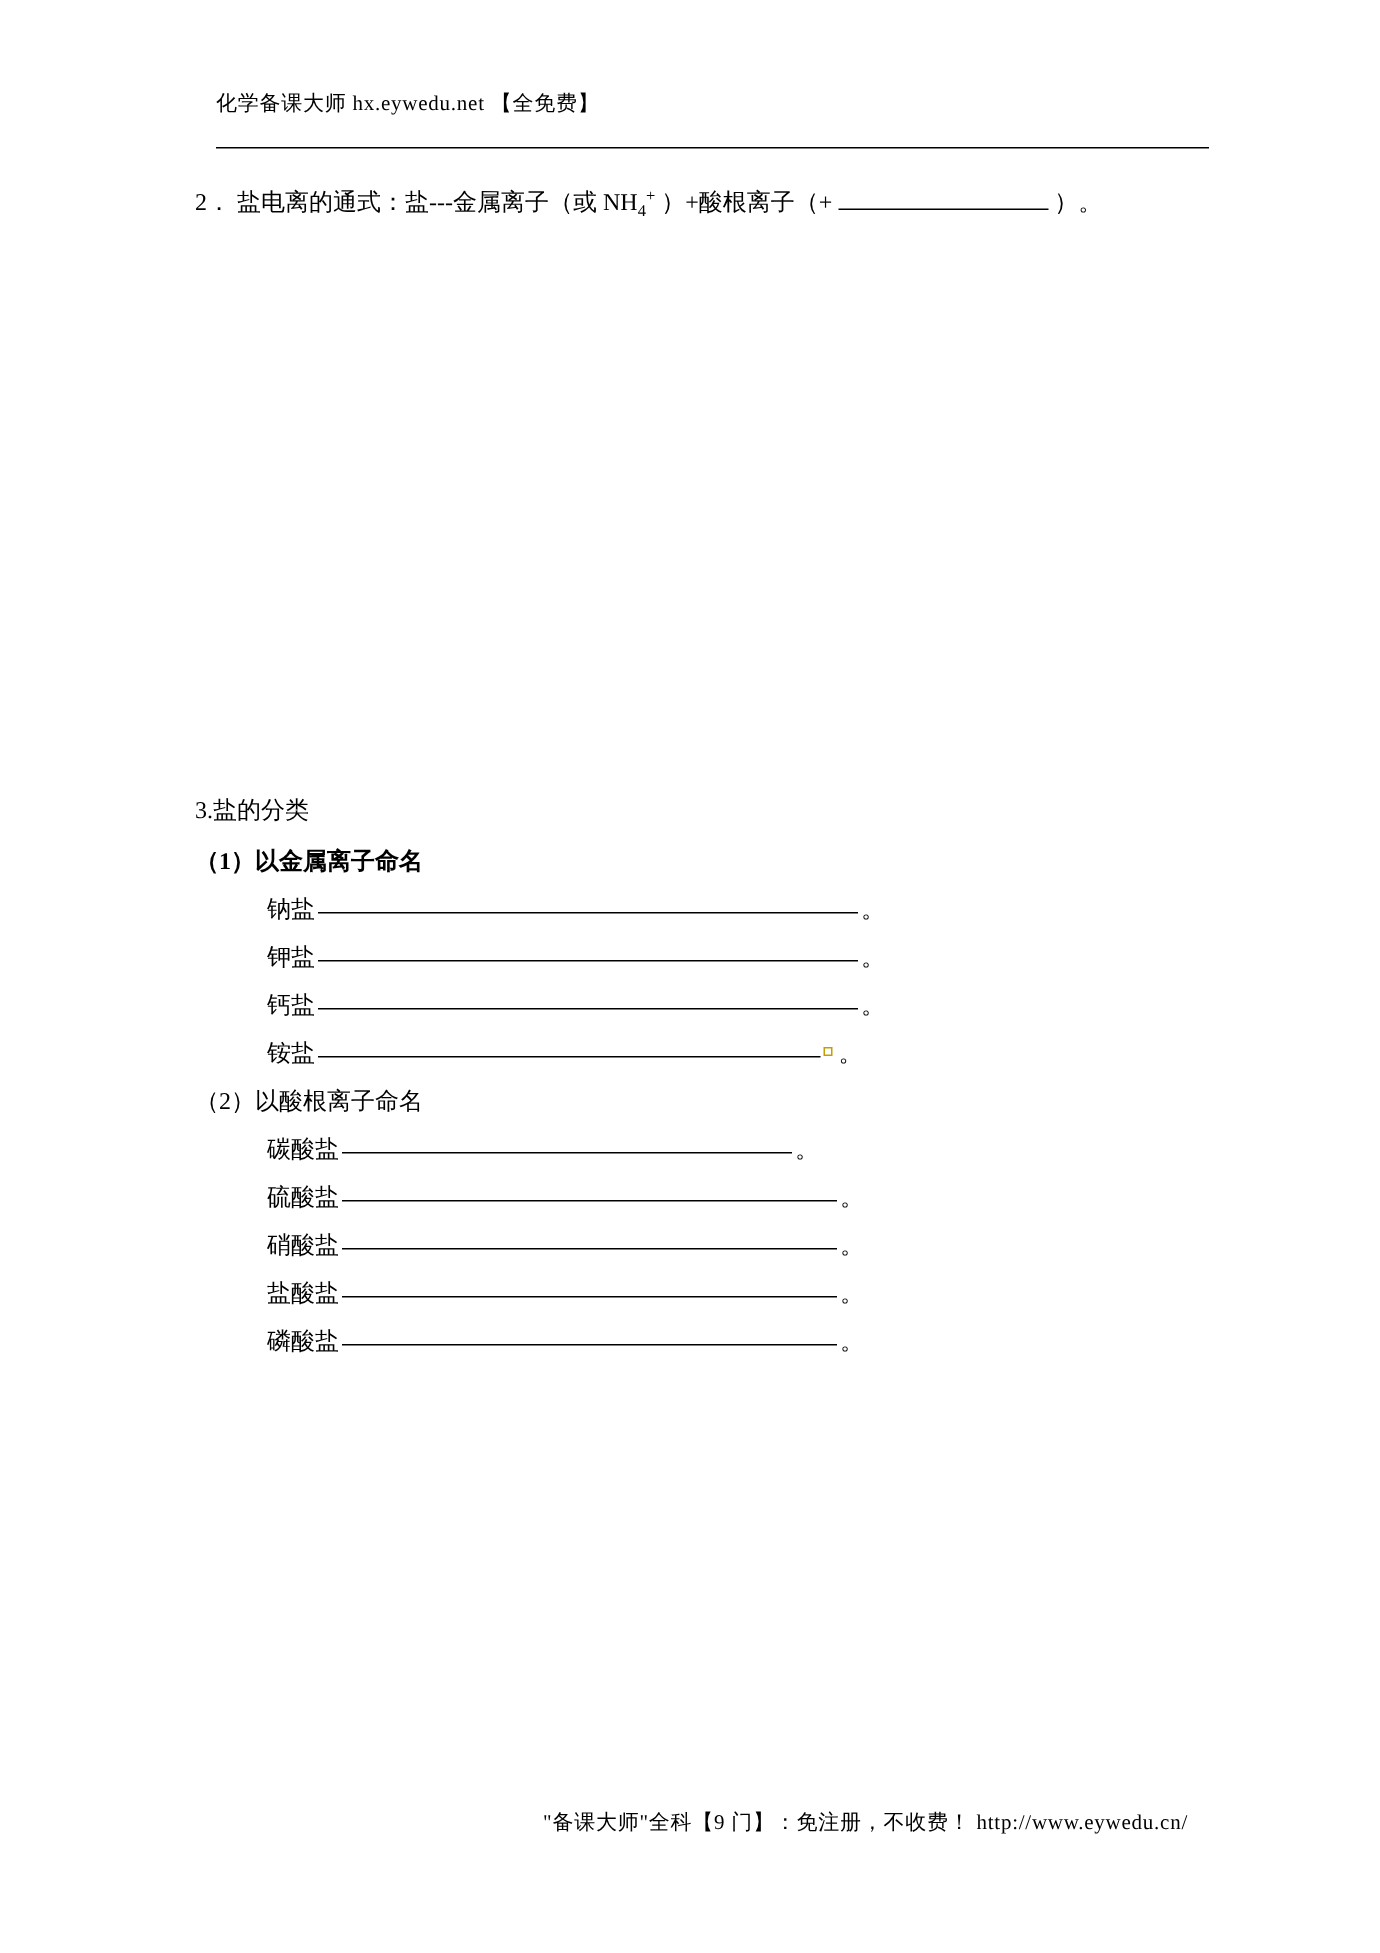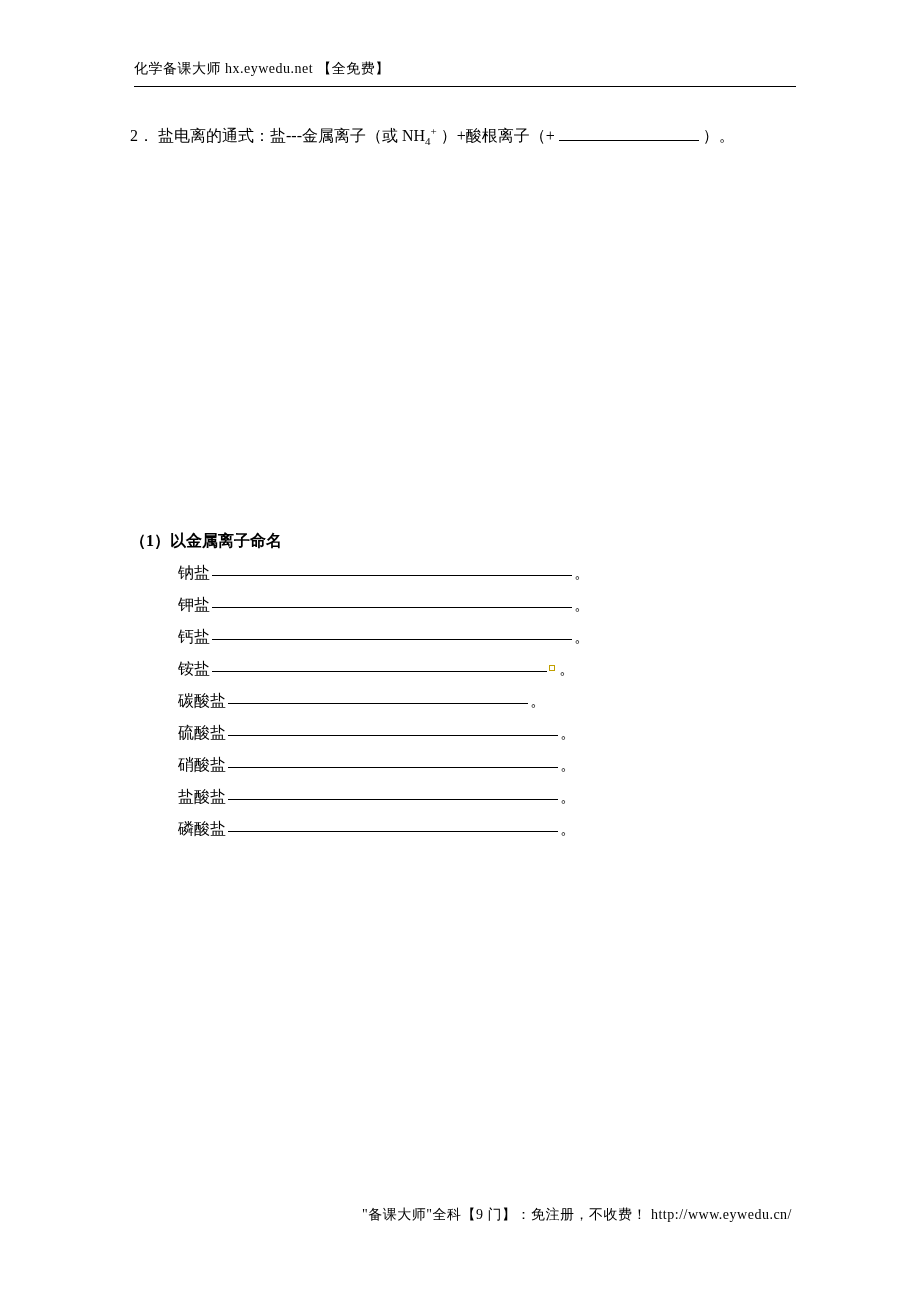--- a/index.html
+++ b/index.html
@@ -11,24 +11,24 @@
     color: #000;
   }
   .page {
     position: relative;
     width: 920px;
     height: 1302px;
   }
   .page-header {
     position: absolute;
     top: 60px;
-    left: 134px;
+    left: 144px;
     width: 662px;
     border-bottom: 1px solid #000;
-    padding-bottom: 8px;
+    padding-bottom: 20px;
     font-size: 14px;
     letter-spacing: 0.5px;
   }
   .page-footer {
     position: absolute;
     bottom: 78px;
     left: 130px;
     width: 662px;
     font-size: 14px;
     text-align: right;
@@ -114,20 +114,21 @@
       <span>2．</span>
       <span>盐电离的通式：盐---金属离子（或</span>
       <span>
         <span>NH</span><span class="sub8">4</span><span class="sup8">+</span>
       </span>
       <span>）+酸根离子（+</span>
       <span class="blank-short"></span>
       <span>）。</span>
     </div>
 
+    <div class="line q3-head">3.盐的分类</div>
 
     <div class="line sub1">（1）以金属离子命名</div>
 
     <div class="fill-row">
       <span class="fill-label">钠盐</span>
       <span class="fill-blank w360"></span>
       <span class="punct">。</span>
     </div>
 
     <div class="fill-row">
@@ -141,20 +142,21 @@
       <span class="fill-blank w360"></span>
       <span class="punct">。</span>
     </div>
 
     <div class="fill-row">
       <span class="fill-label">铵盐</span>
       <span class="fill-blank w340"></span>
       <span class="punct"><span class="dot-marker"></span><span>。</span></span>
     </div>
 
+    <div class="line">（2）以酸根离子命名</div>
 
     <div class="fill-row">
       <span class="fill-label">碳酸盐</span>
       <span class="fill-blank w300"></span>
       <span class="punct">。</span>
     </div>
 
     <div class="fill-row">
       <span class="fill-label">硫酸盐</span>
       <span class="fill-blank w330"></span>

